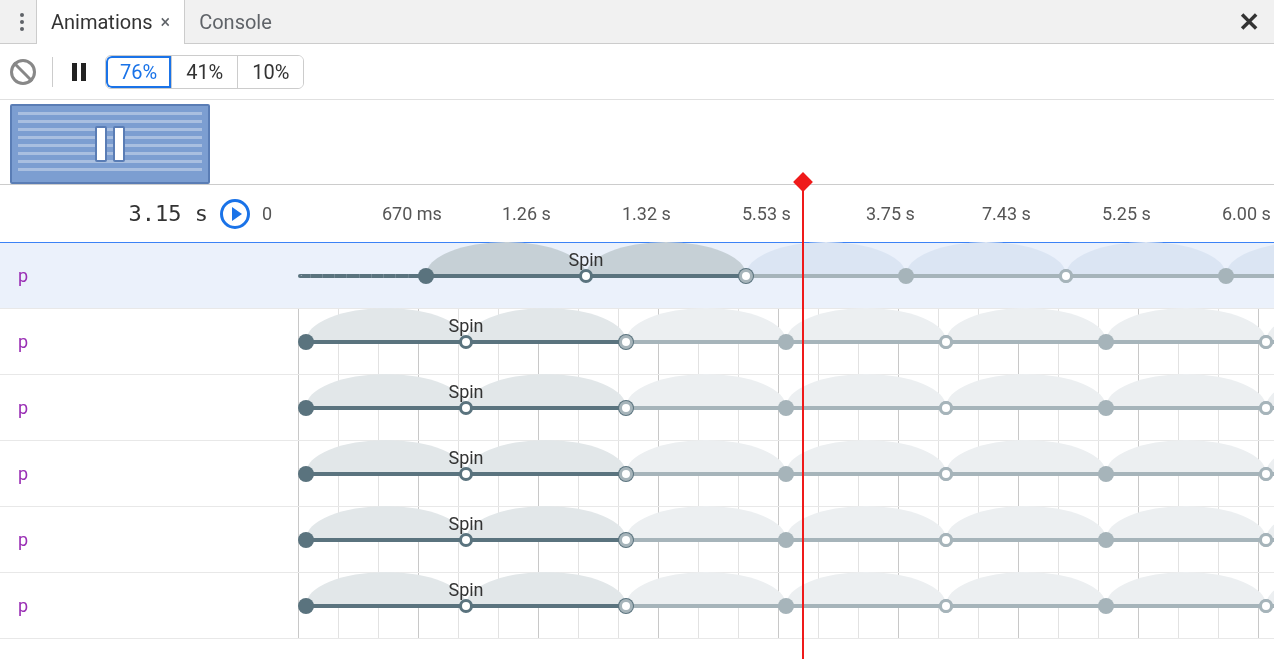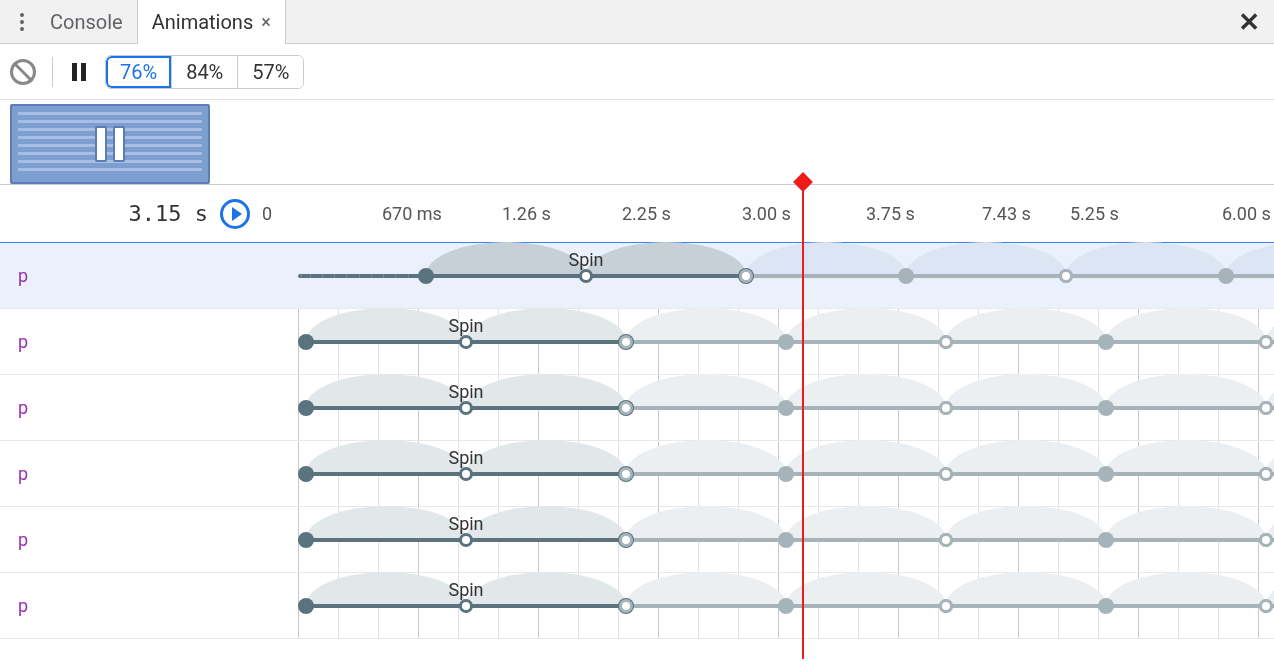--- a/index.html
+++ b/index.html
@@ -78,64 +78,64 @@
 </style>
 </head>
 <body>
 
 <div class="tabbar">
   <div class="kebab">
       <span></span>
       <span></span>
       <span></span>
     </div>
-  <div class="tab">Console</div>
   <div class="tab active">
     <span>Animations</span>
     <span class="close">×</span>
   </div>
+  <div class="tab">Console</div>
   <div class="big-close">✕</div>
 </div>
 
 <div class="toolbar">
   <div class="nosign"></div>
   <div class="vdiv"></div>
   <div class="pause-icon">
       <span></span>
       <span></span>
     </div>
   <div class="speedgroup">
     <div class="speedbtn active">76%</div>
-    <div class="speedbtn">84%</div>
-    <div class="speedbtn">57%</div>
+    <div class="speedbtn">41%</div>
+    <div class="speedbtn">10%</div>
   </div>
 </div>
 
 <div class="previewrow">
   <div class="preview">
     <div class="lines"></div>
     <div class="pbars">
         <span></span>
         <span></span>
       </div>
   </div>
 </div>
 
 <div class="rulerbar">
   <div class="current-time">3.15 s</div>
   <div class="playcircle"></div>
   <div class="ruler-ticks" id="ruler-ticks">
       <div class="tick" style="left: 0px;">0</div>
       <div class="tick" style="left: 120px;">670 ms</div>
       <div class="tick" style="left: 240px;">1.26 s</div>
-      <div class="tick" style="left: 360px;">2.25 s</div>
-      <div class="tick" style="left: 480px;">3.00 s</div>
+      <div class="tick" style="left: 360px;">1.32 s</div>
+      <div class="tick" style="left: 480px;">5.53 s</div>
       <div class="tick" style="left: 604px;">3.75 s</div>
       <div class="tick" style="left: 720px;">7.43 s</div>
-      <div class="tick" style="left: 808px;">5.25 s</div>
+      <div class="tick" style="left: 840px;">5.25 s</div>
       <div class="tick" style="left: 960px;">6.00 s</div>
     </div>
 
 </div>
 
 <div class="tracks" id="tracks" style="position: relative;">
   <div class="gridlines" id="gridlines">
       <div class="vline strong" style="left: 8px;"></div>
       <div class="vline" style="left: 48px;"></div>
       <div class="vline" style="left: 88px;"></div>

